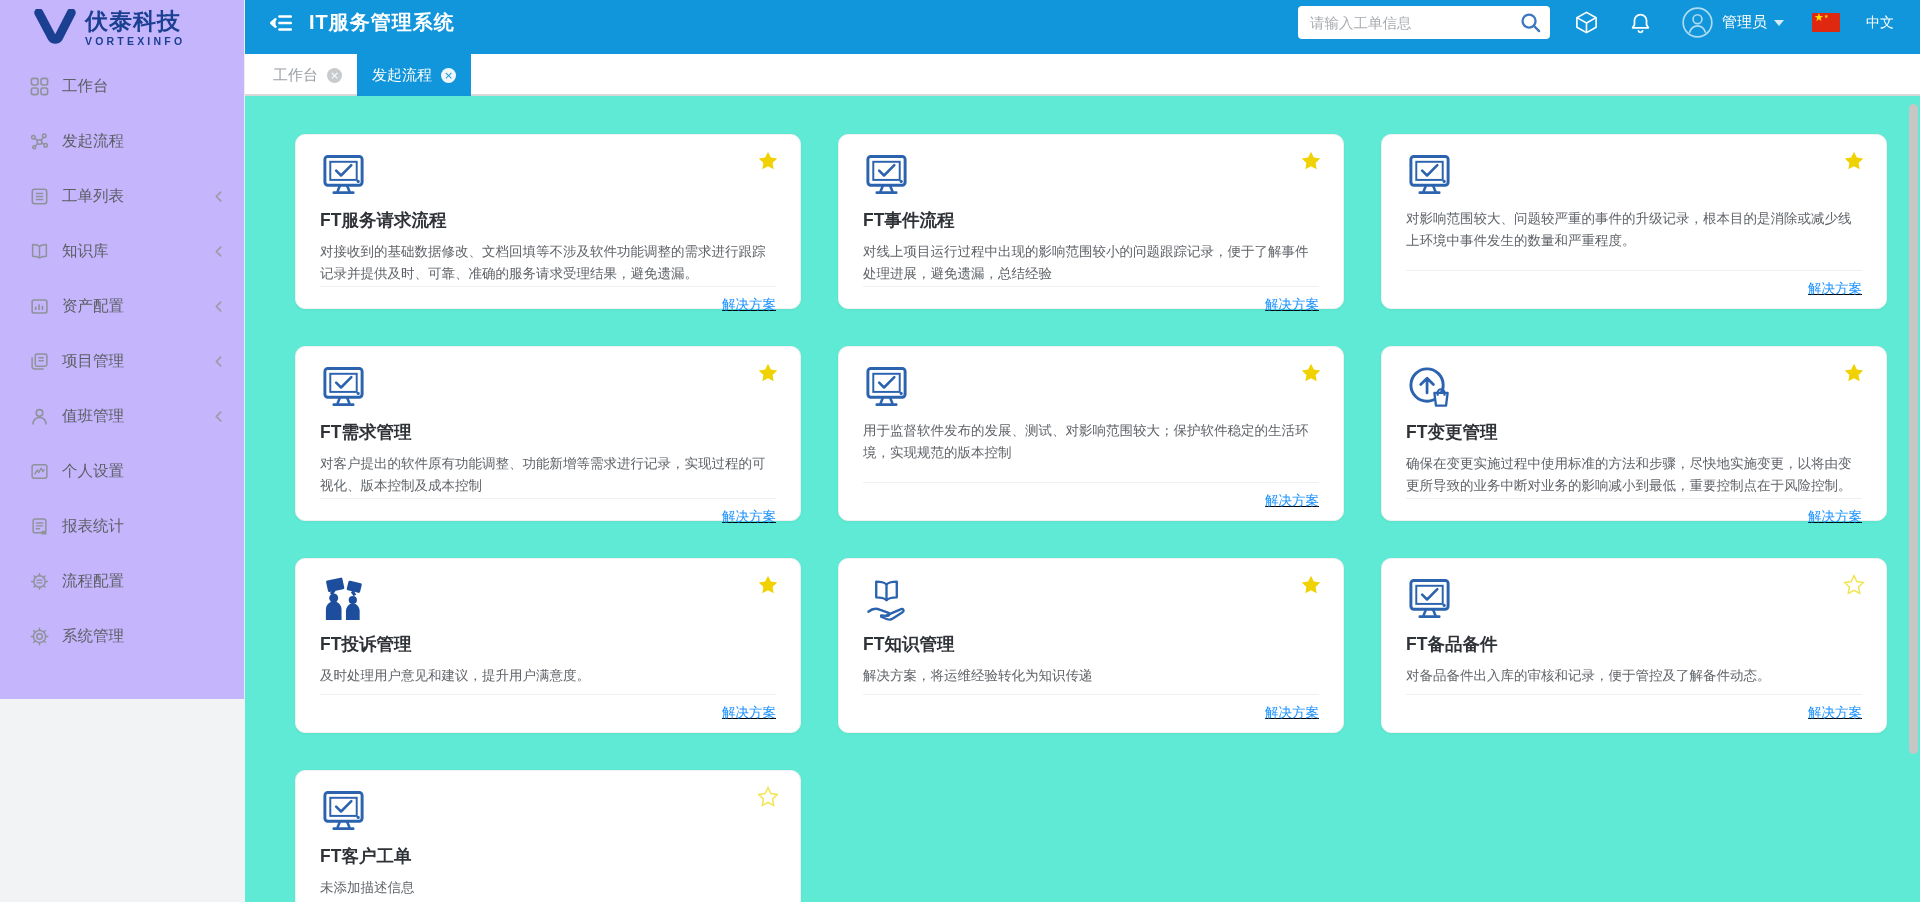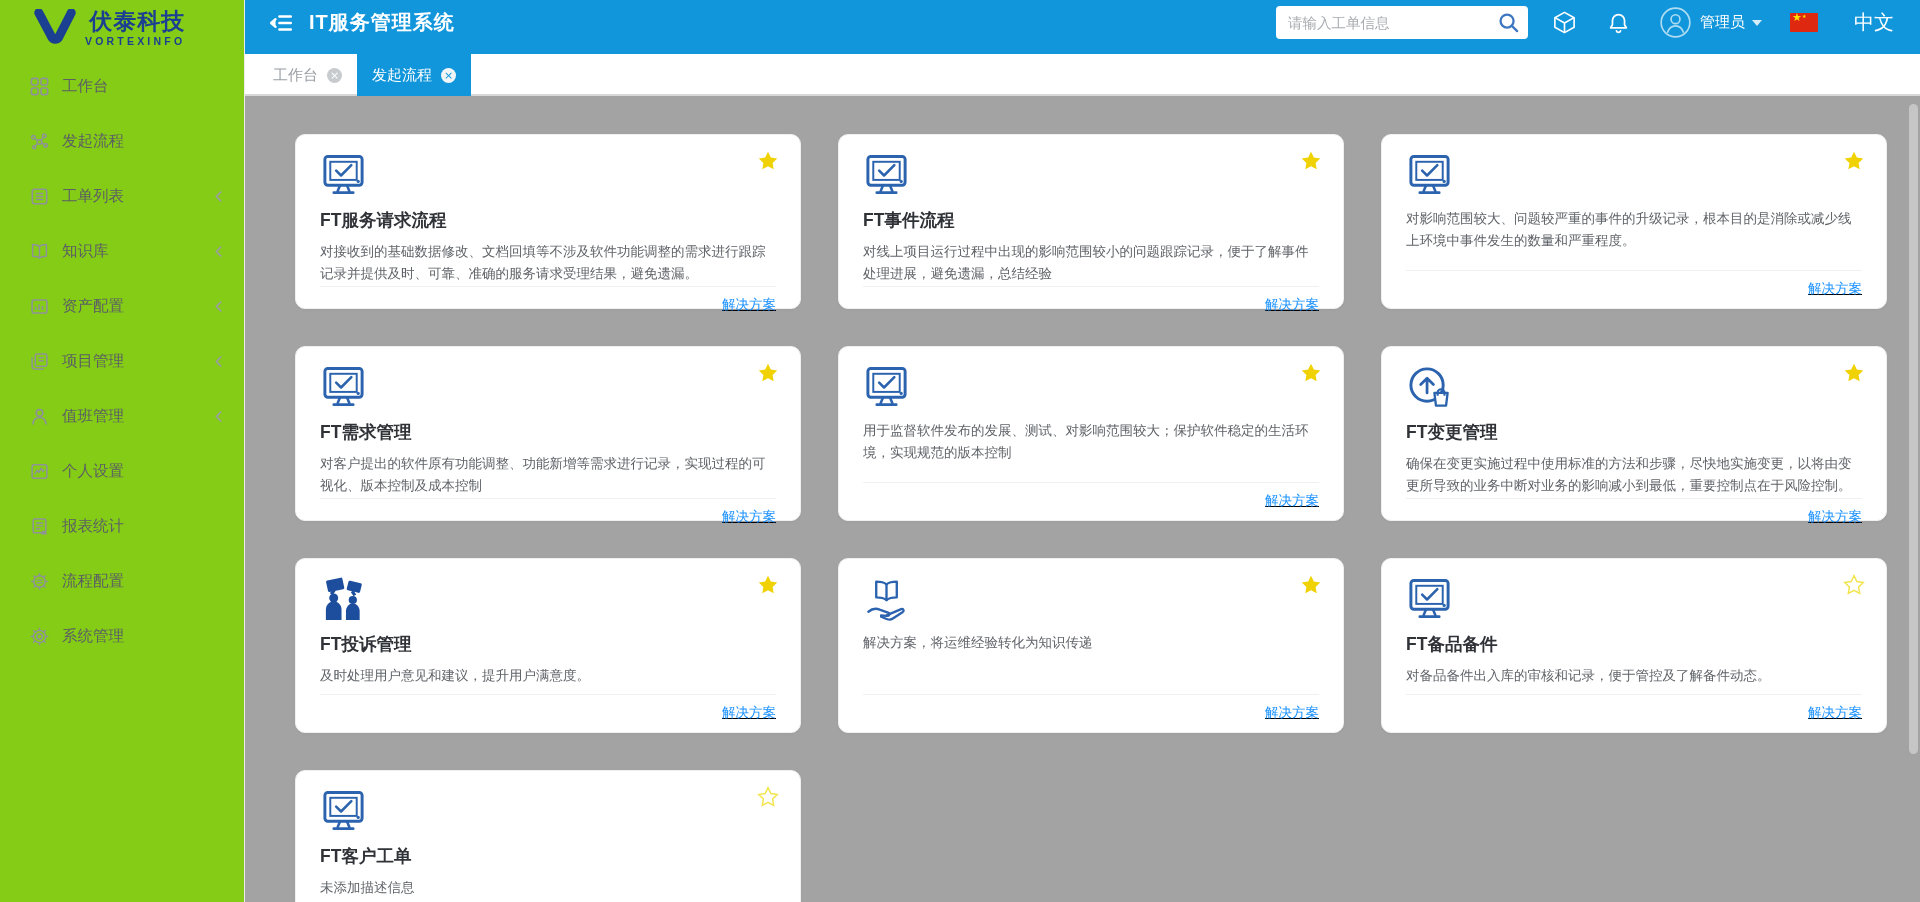--- a/index.html
+++ b/index.html
@@ -1,21 +1,21 @@
 <!DOCTYPE html>
 <html><head>
 <meta charset="utf-8">
 <style>
   * { margin:0; padding:0; box-sizing:border-box; }
   html,body { width:1920px; height:902px; overflow:hidden; }
   body { font-family:"Liberation Sans","DejaVu Sans",sans-serif; background:#f2f3f5; }
   .app { display:flex; width:1920px; height:902px; }
 
   
-  .sidebar { width:245px; height:902px; background:#84cc16; border-right:1px solid #ececec; flex-shrink:0;text-align:right; }
+  .sidebar { width:245px; height:699px; background:#c4b5fd; border-right:1px solid #ececec; flex-shrink:0; }
   .logo-row { height:56px; display:flex; align-items:center; padding-left:34px; gap:9px; }
   .logo-mark { width:42px; height:38px; display:block; }
   .logo-text { display:flex; flex-direction:column; line-height:1.05; }
   .logo-name { font-size:23px; font-weight:bold; color:#1b3f91; letter-spacing:1px; }
   .logo-sub { font-size:10.5px; font-weight:bold; color:#1b3f91; letter-spacing:3.2px; margin-top:2px; }
   .menu { padding-top:3px; }
   .menu-item { height:55px; display:flex; align-items:center; padding:0 20px 0 30px; color:#5c5f63; font-size:15.5px; cursor:pointer; }
   .mi-icon { width:19px; height:19px; margin-right:13px; color:#8f9399; flex-shrink:0; }
   .mi-icon svg { width:100%; height:100%; display:block; }
   .mi-arrow { margin-left:auto; width:11px; height:13px; color:#9a9da1; }
@@ -39,32 +39,32 @@
   .icon-bell { margin-left:30px; width:23px; height:24px; }
   .user-chip { display:flex; align-items:center; margin-left:30px; cursor:pointer; }
   .avatar { width:31px; height:31px; }
   .avatar svg { width:100%; height:100%; display:block; }
   .user-name { color:#fff; font-size:15px; margin-left:9px; }
   .caret { width:10px; height:6px; margin-left:7px; }
   .caret svg { width:100%; height:100%; display:block; }
   .flag { position:relative; width:28px; height:19px; background:#de2910; margin-left:28px; border-radius:1px; cursor:pointer; overflow:hidden; }
   .flag .big-star { position:absolute; left:2px; top:-1px; color:#ffde00; font-size:11px; line-height:1; }
   .flag .sm-star { position:absolute; left:12px; top:1px; color:#ffde00; font-size:5px; line-height:1; }
-  .lang { color:#fff; font-size:20px; margin-left:36px; cursor:pointer; white-space:nowrap; }
+  .lang { color:#fff; font-size:14px; margin-left:26px; cursor:pointer; white-space:nowrap; }
 
   
   .tabbar { height:42px; background:#fff; position:relative; display:flex; align-items:stretch; padding-left:13px; flex-shrink:0; }
   .tabline { position:absolute; left:0; right:0; bottom:0; height:2px; background:#d8d8d8; }
   .tab { position:relative; z-index:1; display:flex; align-items:center; gap:9px; padding:0 15px; font-size:15px; color:#9aa0a6; cursor:pointer; }
   .tab.active { background:#1296db; color:#fff; }
   .tab-close { width:15px; height:15px; border-radius:50%; background:#c8cbce; color:#fff; font-size:11px; line-height:15px; text-align:center; cursor:pointer; font-family:"DejaVu Sans",sans-serif; }
   .tab.active .tab-close { background:#f2f6f9; color:#1296db; }
 
   
-  .content { flex:1; background:#a3a3a3; position:relative; overflow:hidden; padding:38px 0 0 50px; }
+  .content { flex:1; background:#5eead4; position:relative; overflow:hidden; padding:38px 0 0 50px; }
   .grid { display:grid; grid-template-columns:repeat(3,506px); gap:37px; }
   .card { background:#fff; border:1px solid #f0f0f0; border-radius:10px; height:175px; padding:17px 24px 0 24px; position:relative; display:flex; flex-direction:column; box-shadow:0 1px 3px rgba(0,0,0,.04); cursor:pointer; }
   .card-icon { width:47px; height:47px; }
   .card-icon svg { width:100%; height:100%; display:block; }
   .card-star { position:absolute; top:15px; right:21px; width:22px; height:22px; }
   .card-star svg { width:100%; height:100%; display:block; }
   .card-star path { fill:none; stroke:#f2e44c; stroke-width:1.6; }
   .card-star.starred path { fill:#f0d202; stroke:none; }
   .card-title { font-size:17.5px; font-weight:bold; color:#2f3237; margin-top:9px; }
   .card-desc { font-size:13.5px; color:#5f6368; line-height:1.66; margin-top:9px; padding-right:4px; }
@@ -499,20 +499,21 @@
                 <path d="M24 8.5 v16"></path>
                 <path d="M5.5 36.5 c3.5-3 7.5-3.8 11.5-2.2 l8.5 3 c2.3 .8 1.8 3.6 -.8 3.4 l-6.2-.4"></path>
                 <path d="M24.5 40 L39 33.8 c2-.8 3.4 1.6 1.7 2.9 L30.5 43.5 c-2 1.3-4.2 1.3-6.3 .4 L18.5 41.6"></path>
               </svg>
             </span>
             <span class="card-star starred">
               <svg viewBox="0 0 24 24">
                 <path d="M12 1.8 l3.1 6.4 7 1 -5.1 4.9 1.2 7 -6.2-3.3 -6.2 3.3 1.2-7 -5.1-4.9 7-1 z"></path>
               </svg>
             </span>
+            <div class="card-title">FT知识管理</div>
             <div class="card-desc">解决方案，将运维经验转化为知识传递</div>
             <div class="card-footer">
               <a class="card-link">解决方案</a>
             </div>
           </div>
 
           <div class="card">
             <span class="card-icon">
               <svg viewBox="0 0 48 48" fill="none" stroke="#2b63ae">
                 <rect x="5" y="4.5" width="38" height="29.5" rx="3" stroke-width="3"></rect>

